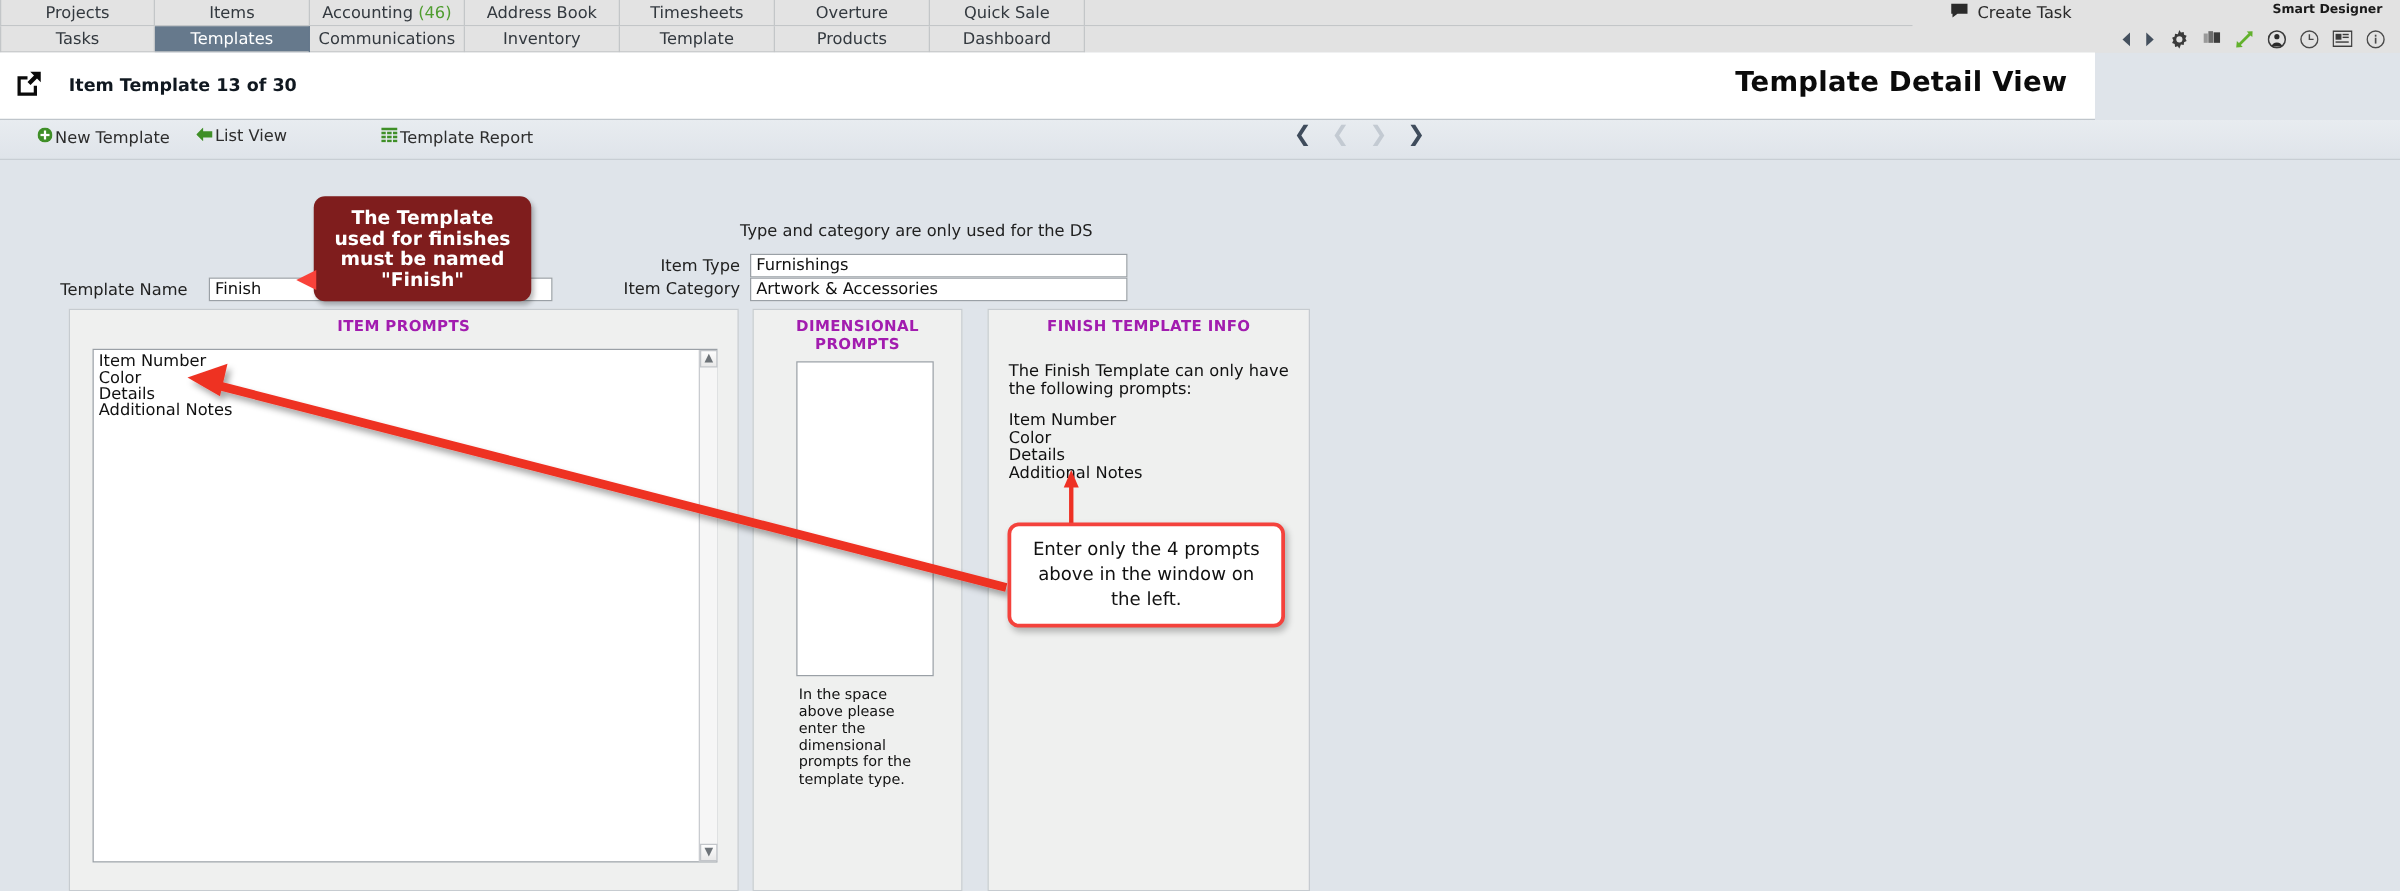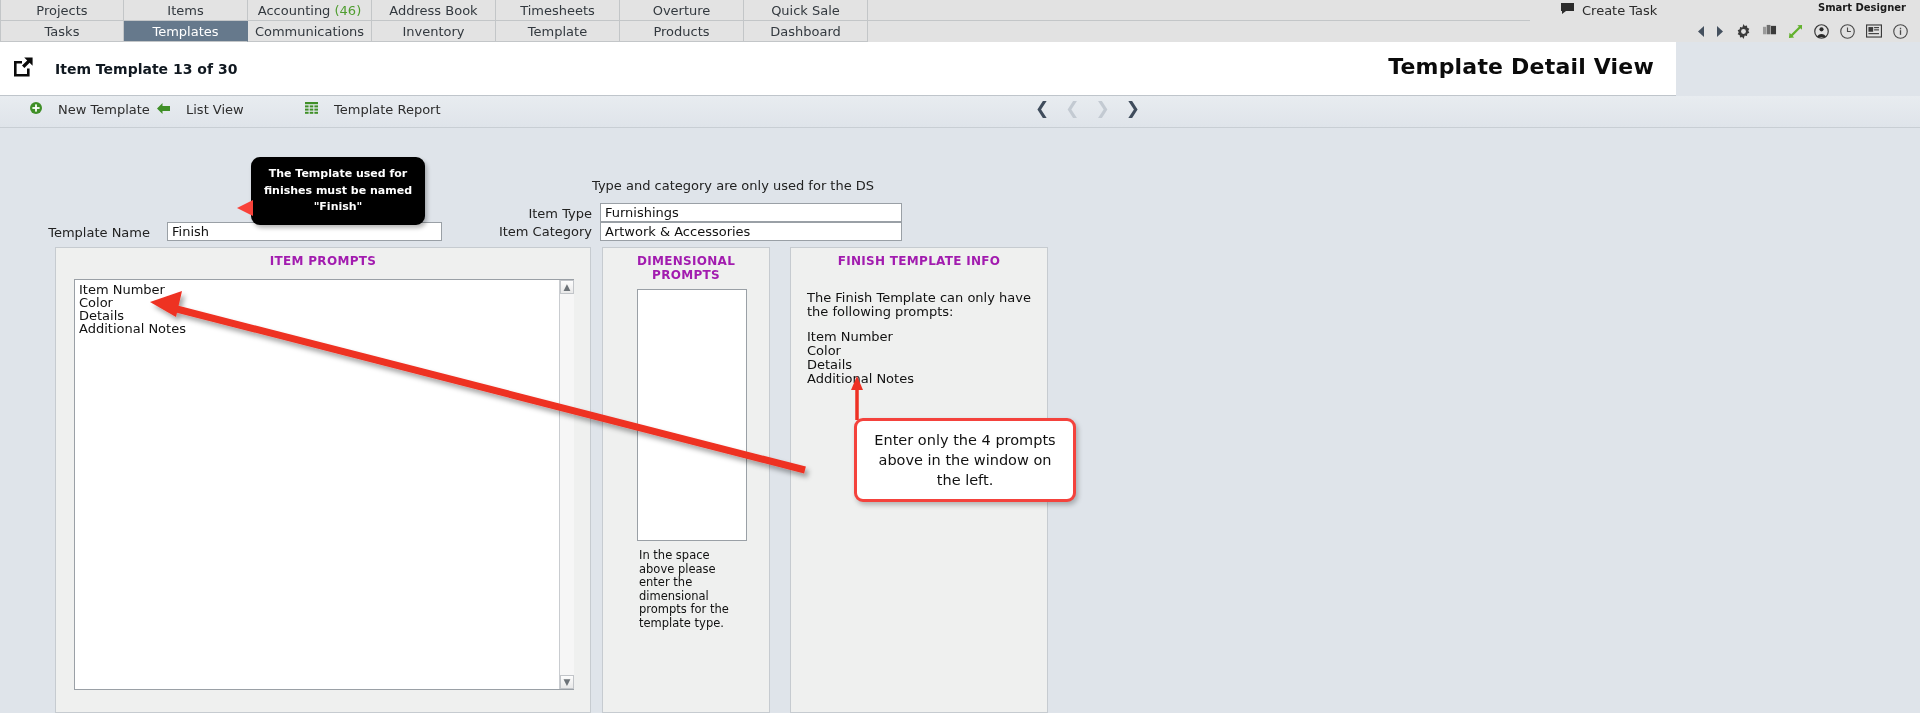--- a/index.html
+++ b/index.html
@@ -41,21 +41,21 @@
   .extlink{position:absolute;left:12px;top:14px;cursor:pointer;}
   .subtitle{position:absolute;left:55px;top:19px;font-size:14px;font-weight:bold;color:#101820;}
   .pagetitle{position:absolute;right:22px;top:12px;font-size:22px;font-weight:bold;color:#0b0b0b;letter-spacing:.2px;}
 
   
   .actionbar{
     position:absolute;left:0;top:96px;width:1920px;height:32px;
     background:linear-gradient(#e8ecf0,#dfe4ea);
     border-bottom:1px solid #c8ced4;box-sizing:border-box;
   }
-  .act{position:absolute;top:6px;display:flex;align-items:center;gap:16px;font-size:13px;color:#2d2d2d;cursor:pointer;white-space:nowrap;}
+  .act{position:absolute;top:6px;display:flex;align-items:center;gap:2px;font-size:13px;color:#2d2d2d;cursor:pointer;white-space:nowrap;}
   .act.a1{left:30px;} .act.a2{left:157px;} .act.a3{left:305px;}
   .pager{position:absolute;left:1035px;top:4px;display:flex;align-items:center;gap:16px;}
   .pager span{font-size:17px;font-weight:bold;cursor:pointer;line-height:1;}
   .pg-on{color:#3f4c5c;} .pg-off{color:#c3cad2;cursor:default;}
 
   
   .formzone{position:absolute;left:0;top:128px;width:1920px;height:120px;background:#dfe4ea;}
   .lbl{position:absolute;font-size:13px;color:#222;text-align:right;}
   .fld{
     position:absolute;height:19px;background:#fff;border:1px solid #9aa0a6;
@@ -84,34 +84,34 @@
         font-size:9px;color:#6d7378;cursor:pointer;}
   .sbtn.bot{position:absolute;bottom:0;left:0;}
   .sbtn.top{position:absolute;top:0;left:0;}
   .dimbox{position:absolute;background:#fff;border:1px solid #9aa0a6;box-sizing:border-box;}
   .dimnote{position:absolute;font-size:11.5px;color:#111;line-height:13.6px;width:96px;}
   .finfo{position:absolute;font-size:13px;color:#111;line-height:13.7px;}
   .finfo .p{margin-bottom:12px;width:240px;}
 
   
   .callout-red{
-    position:absolute;background:#000000;border-radius:9px;
-    color:#fff;font-weight:bold;font-size:11px;text-align:center;
+    position:absolute;background:#7f1d1d;border-radius:9px;
+    color:#fff;font-weight:bold;font-size:15px;text-align:center;
     line-height:16.5px;padding:9px 10px;box-sizing:border-box;
     box-shadow:2px 3px 4px rgba(0,0,0,.28);
   }
   .callout-red .tail{
     position:absolute;left:-14px;bottom:9px;width:0;height:0;
     border-top:8px solid transparent;border-bottom:8px solid transparent;
     border-right:16px solid #f9423a;
   }
   .callout-white{
     position:absolute;background:#fff;border:3px solid #f4423c;border-radius:9px;
     color:#111;font-size:14.5px;text-align:center;line-height:20px;
-    padding:9px 10px;box-sizing:border-box;box-shadow:2px 3px 5px rgba(0,0,0,.25);margin-left:48px;
+    padding:9px 10px;box-sizing:border-box;box-shadow:2px 3px 5px rgba(0,0,0,.25);
   }
   svg.overlay{position:absolute;left:0;top:0;width:1920px;height:713px;pointer-events:none;}
 </style>
 </head>
 <body>
 
 <div class="navwrap">
   <div class="navrow r1">
     <div class="navcell first"><span>Projects</span></div>
     <div class="navcell"><span>Items</span></div>

